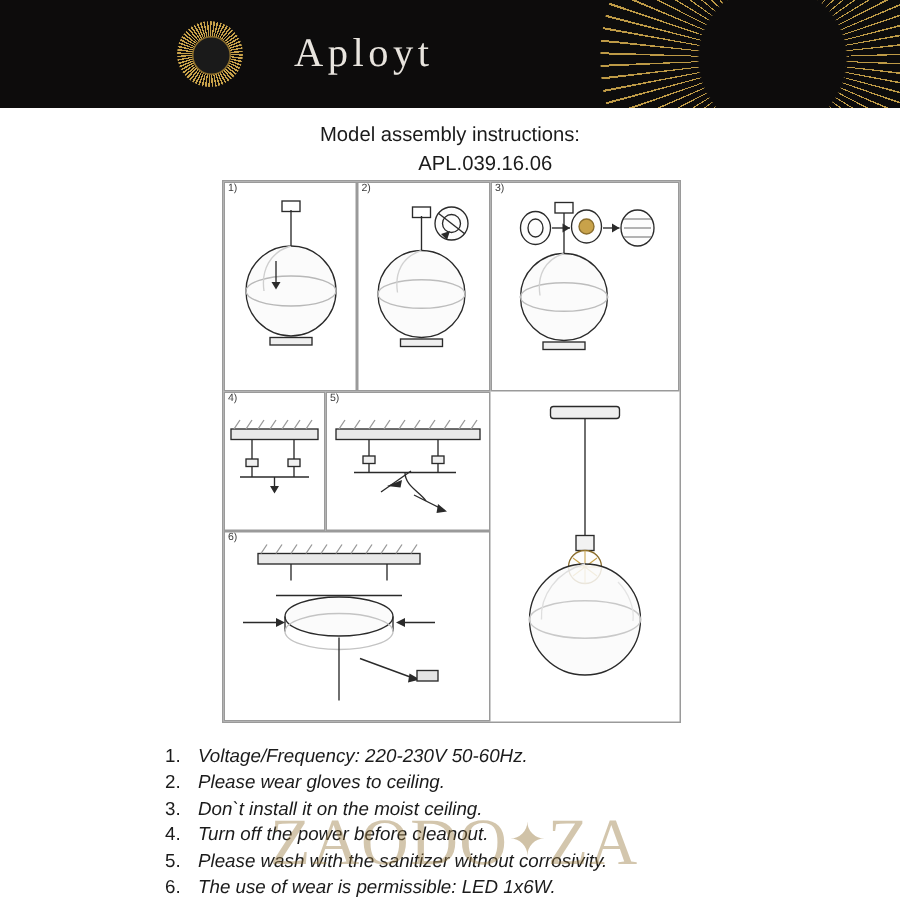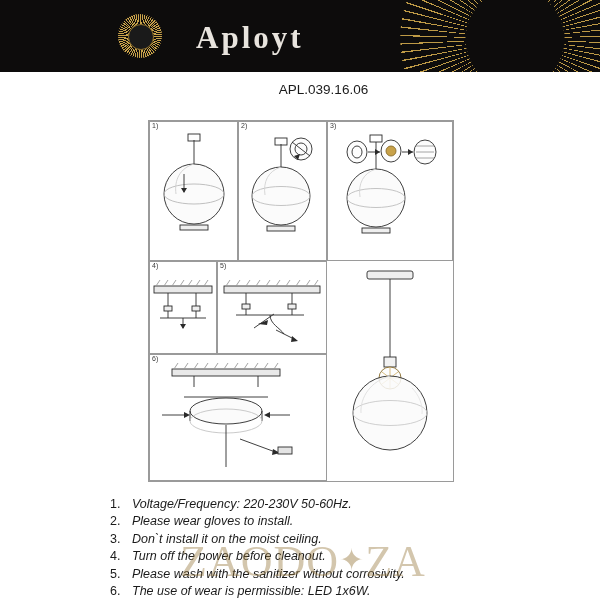--- a/index.html
+++ b/index.html
@@ -39,24 +39,23 @@
     position: absolute; left: 10px; top: 10px;
     width: 24px; height: 24px;
     border-radius: 50%;
     background: #1a1a1a;
     border: 1px solid #8a6d2c;
   }
   .brand {
     position: absolute;
     left: 196px; top: 20px;
     color: #e8e4de;
-    font-size: 31px;
+    font-size: 27px;
     letter-spacing: 3px;
     font-family: "Liberation Serif", serif;
-    font-weight: bold;
   }
   .header-rays {
     position: absolute;
     right: -30px; top: -76px;
     width: 230px; height: 230px;
     border-radius: 50%;
     background:
       repeating-conic-gradient(from 200deg, #c8a24a 0deg 0.7deg, rgba(0,0,0,0) 0.7deg 4.2deg);
     -webkit-mask-image: radial-gradient(circle at 50% 50%, rgba(0,0,0,0) 30%, #000 31%, #000 100%);
             mask-image: radial-gradient(circle at 50% 50%, rgba(0,0,0,0) 30%, #000 31%, #000 100%);
@@ -150,20 +149,21 @@
 <div class="header">
   <div class="header-logo-mark">
     <div class="ring"></div>
     <div class="core"></div>
   </div>
   <div class="brand">Aployt</div>
   <div class="header-rays"></div>
 </div>
 
 <div class="title-block">
+  <div class="title-line1">Model assembly instructions:</div>
   <div class="title-line2">APL.039.16.06</div>
 </div>
 
 <div class="figure-area">
 
   <div class="cell c1">
     <span class="num">1)</span>
     <svg width="87" height="138" viewBox="0 0 87 138">
       <g stroke="#2a2a2a" fill="none" stroke-width="0.9">
         <circle cx="44" cy="72" r="30" fill="#fbfbfb"></circle>
@@ -308,21 +308,21 @@
   </div>
 </div>
 
 <div class="instructions">
   <div class="ins-row">
     <span class="ins-num">1.</span>
     <span class="ins-txt">Voltage/Frequency: 220-230V 50-60Hz.</span>
   </div>
   <div class="ins-row">
     <span class="ins-num">2.</span>
-    <span class="ins-txt">Please wear gloves to install.</span>
+    <span class="ins-txt">Please wear gloves to ceiling.</span>
   </div>
   <div class="ins-row">
     <span class="ins-num">3.</span>
     <span class="ins-txt">Don`t install it on the moist ceiling.</span>
   </div>
   <div class="ins-row">
     <span class="ins-num">4.</span>
     <span class="ins-txt">Turn off the power before cleanout.</span>
   </div>
   <div class="ins-row">

